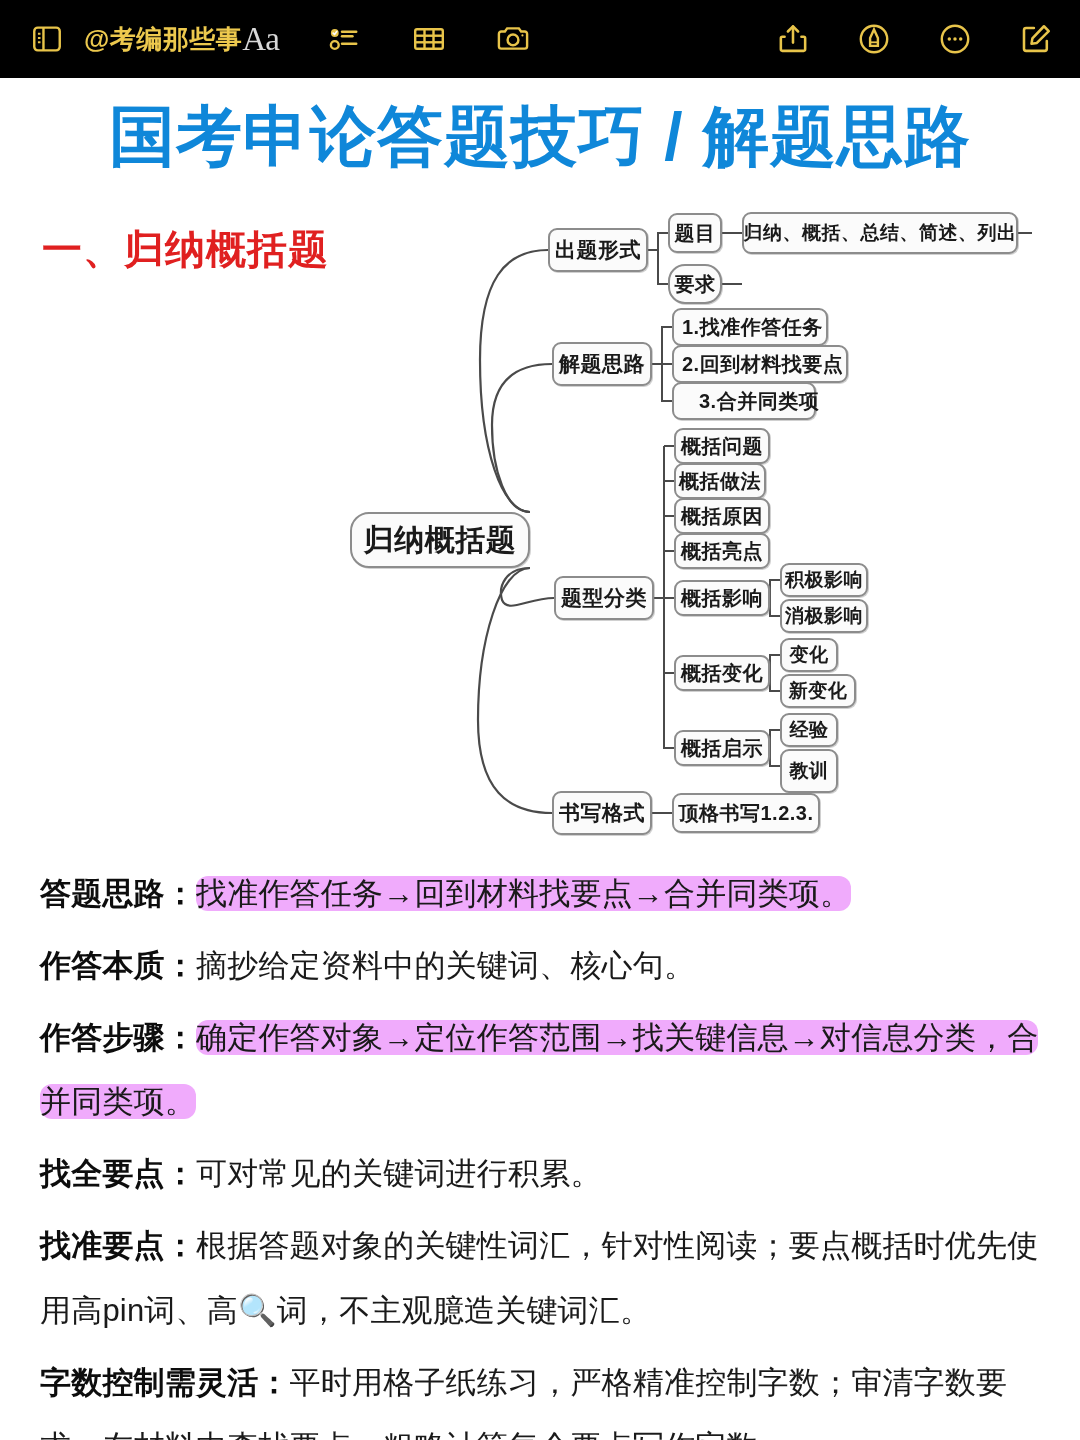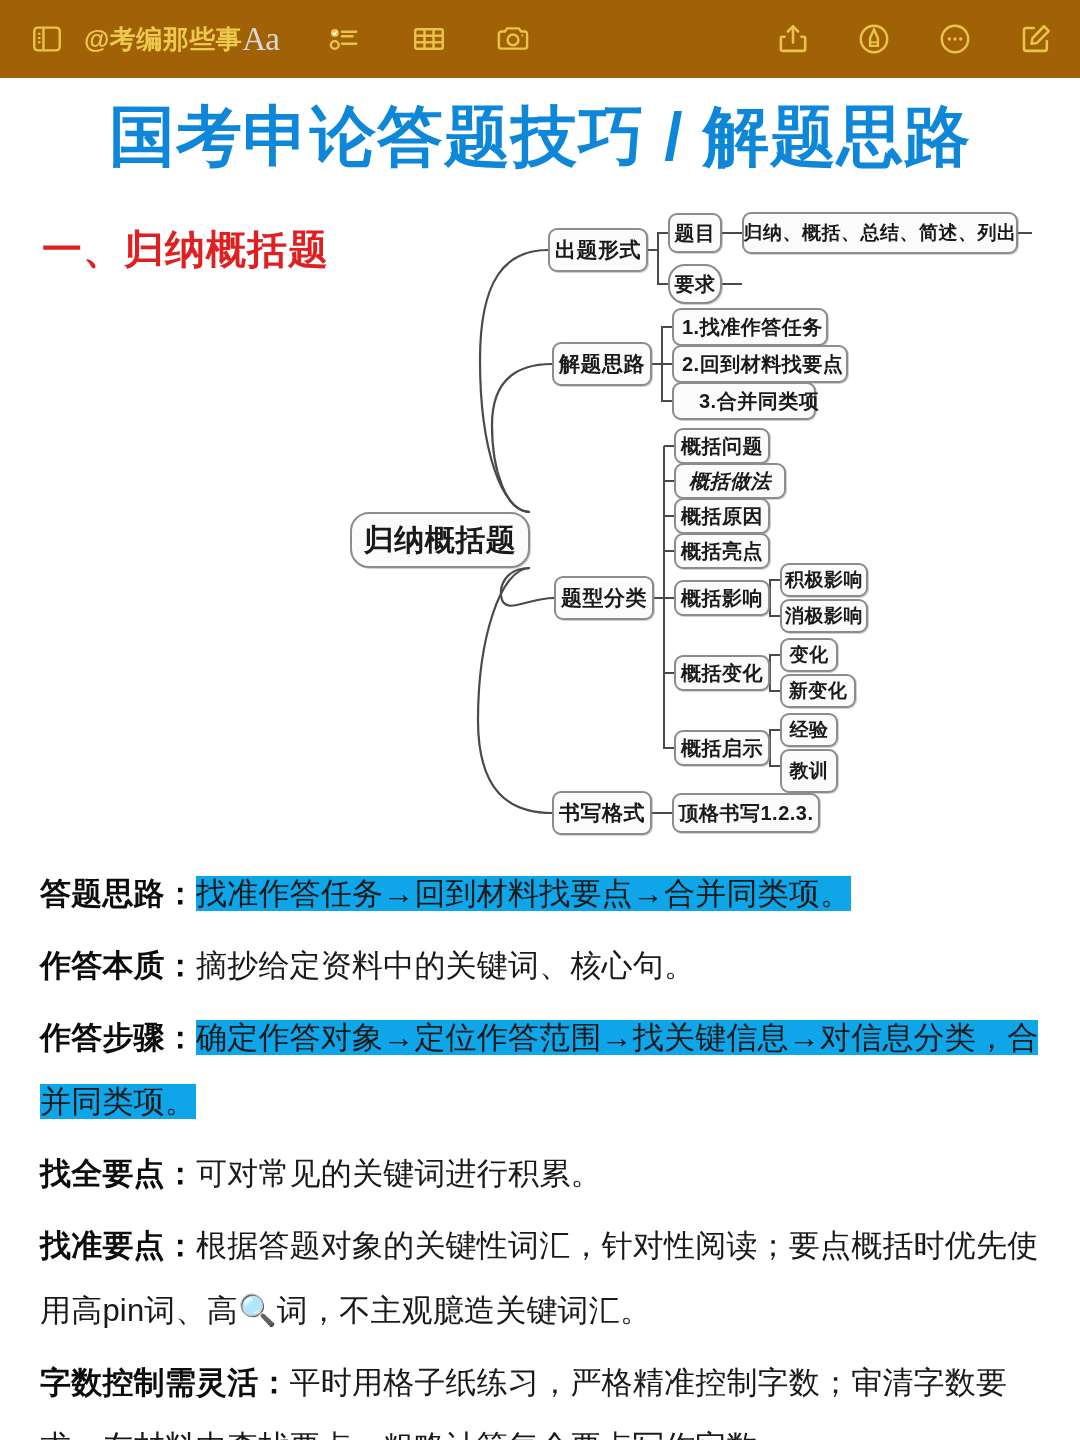--- a/index.html
+++ b/index.html
@@ -16,21 +16,21 @@
   }
 
   
   #toolbar {
     position: absolute;
     top: 0; left: 0;
     width: 1080px;
     height: 78px;
     display: flex;
     align-items: center;
-    background: #a16207;
+    background: #000000;
   }
   .tb-icon {
     color: #e8c44a;
     display: flex;
     align-items: center;
     justify-content: center;
     flex: none;
   }
   #sidebar-toggle { margin-left: 30px; }
   #account-name {
@@ -130,22 +130,23 @@
     color: #1a1a1a;
     line-height: 64px;
     letter-spacing: 0.2px;
   }
   .para { margin: 0 0 8px 0; }
   .lead {
     font-weight: bold;
     color: #0d0d0d;
   }
   .hl {
-    background: #0ea5e9;
+    background: #f0abfc;
     box-decoration-break: clone;
+    border-radius: 12px;
     -webkit-box-decoration-break: clone;
   }
   .search-emoji {
     font-family: "DejaVu Sans", sans-serif;
     color: #6a7fa8;
   }
 </style>
 </head>
 <body>
 
@@ -291,21 +292,21 @@
 
   <div class="mm-node mm-l2" style="left:338px; top:-7px; width:54px; height:40px;">题目</div>
   <div class="mm-node mm-l2" style="left:412px; top:-8px; width:276px; height:42px; font-size:19px;">归纳、概括、总结、简述、列出</div>
   <div class="mm-node mm-l2" style="left:338px; top:44px; width:54px; height:40px;border-radius:17px;">要求</div>
 
   <div class="mm-node mm-l2" style="left:342px; top:88px; width:156px; height:38px; justify-content:flex-start; padding-left:8px;">1.找准作答任务</div>
   <div class="mm-node mm-l2" style="left:342px; top:125px; width:176px; height:38px; justify-content:flex-start; padding-left:8px;">2.回到材料找要点</div>
   <div class="mm-node mm-l2" style="left:342px; top:162px; width:144px; height:38px; justify-content:flex-start; padding-left:25px;">3.合并同类项</div>
 
   <div class="mm-node mm-l2" style="left:344px; top:208px; width:96px; height:36px;">概括问题</div>
-  <div class="mm-node mm-l2" style="left:344px; top:243px; width:112px; height:36px;font-style:italic;">概括做法</div>
+  <div class="mm-node mm-l2" style="left:344px; top:243px; width:92px; height:36px;">概括做法</div>
   <div class="mm-node mm-l2" style="left:344px; top:278px; width:96px; height:36px;">概括原因</div>
   <div class="mm-node mm-l2" style="left:344px; top:313px; width:96px; height:36px;">概括亮点</div>
 
   <div class="mm-node mm-l2" style="left:344px; top:360px; width:96px; height:36px;">概括影响</div>
   <div class="mm-node mm-l3" style="left:450px; top:343px; width:88px; height:34px;">积极影响</div>
   <div class="mm-node mm-l3" style="left:450px; top:379px; width:88px; height:34px;">消极影响</div>
 
   <div class="mm-node mm-l2" style="left:344px; top:435px; width:96px; height:36px;">概括变化</div>
   <div class="mm-node mm-l3" style="left:450px; top:418px; width:58px; height:34px;">变化</div>
   <div class="mm-node mm-l3" style="left:450px; top:454px; width:76px; height:34px;">新变化</div>

